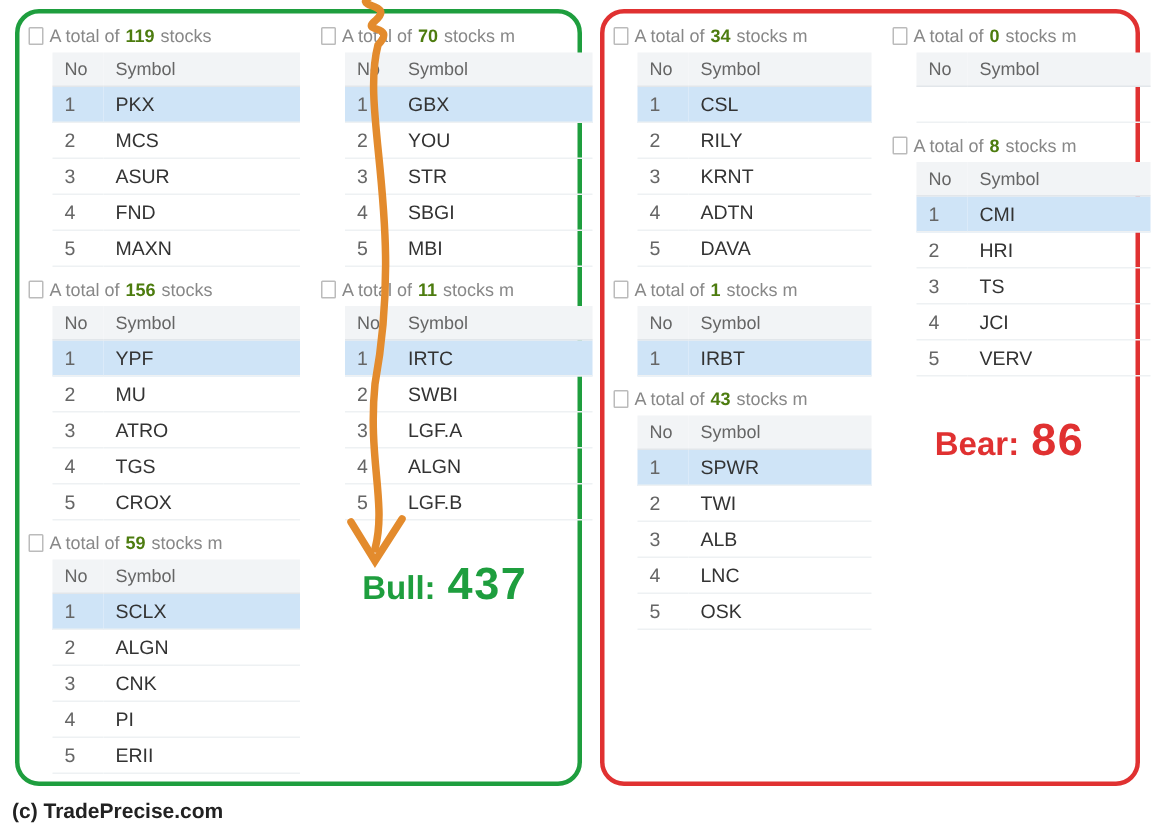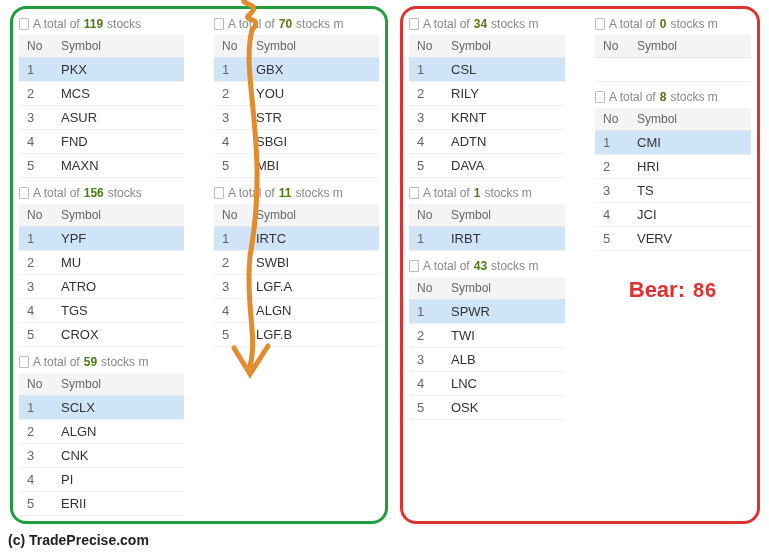--- a/index.html
+++ b/index.html
@@ -35,20 +35,21 @@
     display: inline-block;
     width: 10px; height: 12px;
     border: 1px solid #bbb;
     border-radius: 1px;
     position: relative;
   }
   table {
     border-collapse: collapse;
     width: 100%;
     font-size: 13px;
+    margin-left: 16px;
   }
   thead th {
     background: #f2f4f6;
     color: #666;
     font-weight: 500;
     text-align: left;
     padding: 4px 8px;
     border-bottom: 1px solid #e2e6ea;
     font-size: 12px;
   }
@@ -60,21 +61,21 @@
   tbody tr.hl { background: #cfe4f7; }
   thead th:first-child, tbody td:first-child { width: 34px; color:#666; }
   .summary {
     font-size: 22px;
     font-weight: 600;
     text-align: center;
     margin-top: 20px;
   }
   .summary.bull-s { color: #1e9e3e; }
   .summary.bear-s { color: #e03131; }
-  .summary .num { font-size: 20px; margin-left: 8px; letter-spacing: 1px; }
+  .summary .num { font-size: 30px; margin-left: 8px; letter-spacing: 1px; }
   .watermark {
     position: absolute;
     left: 8px;
     bottom: 4px;
     font-size: 14px;
     font-weight: 700;
     color: #222;
   }
   
   .arrow {
@@ -275,20 +276,21 @@
                 <td>4</td>
                 <td>ALGN</td>
               </tr>
               <tr>
                 <td>5</td>
                 <td>LGF.B</td>
               </tr>
             </tbody>
           </table>
         </div>
+        <div class="summary bull-s"><span>Bull:</span><span class="num">437</span></div>
       </div>
   </div>
 </div>
 
 <div class="panel bear">
   <div class="columns">
     <div class="col" id="bear-left">
         <div class="tbl">
           <div class="tbl-header">
             <span class="icon-doc"></span>

